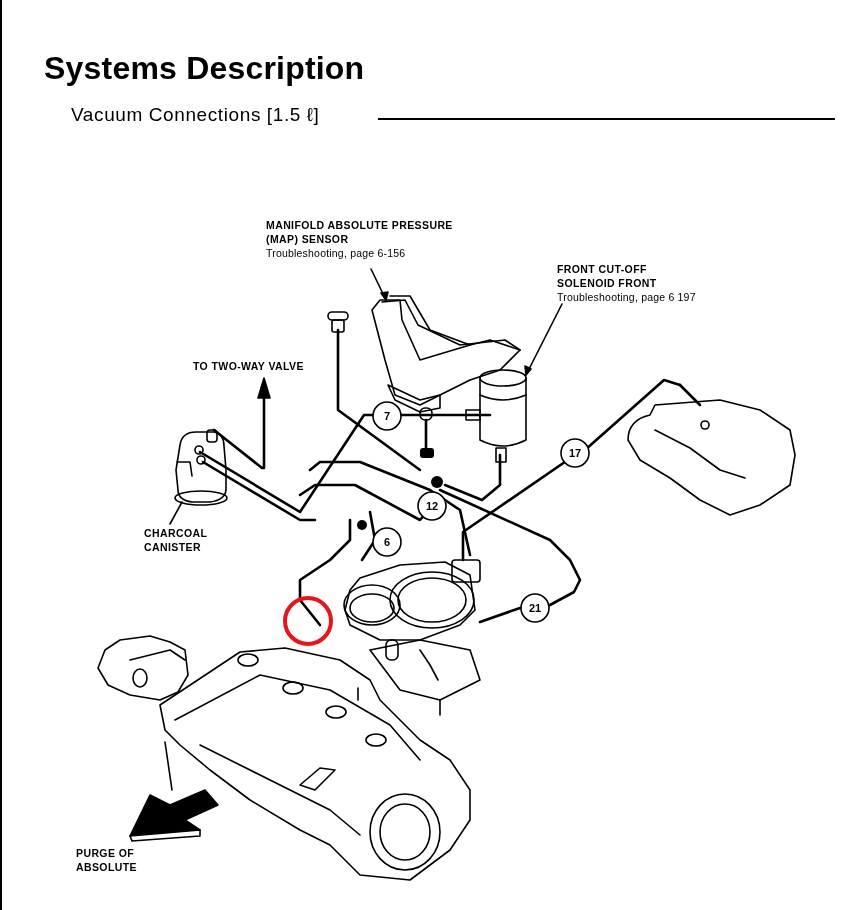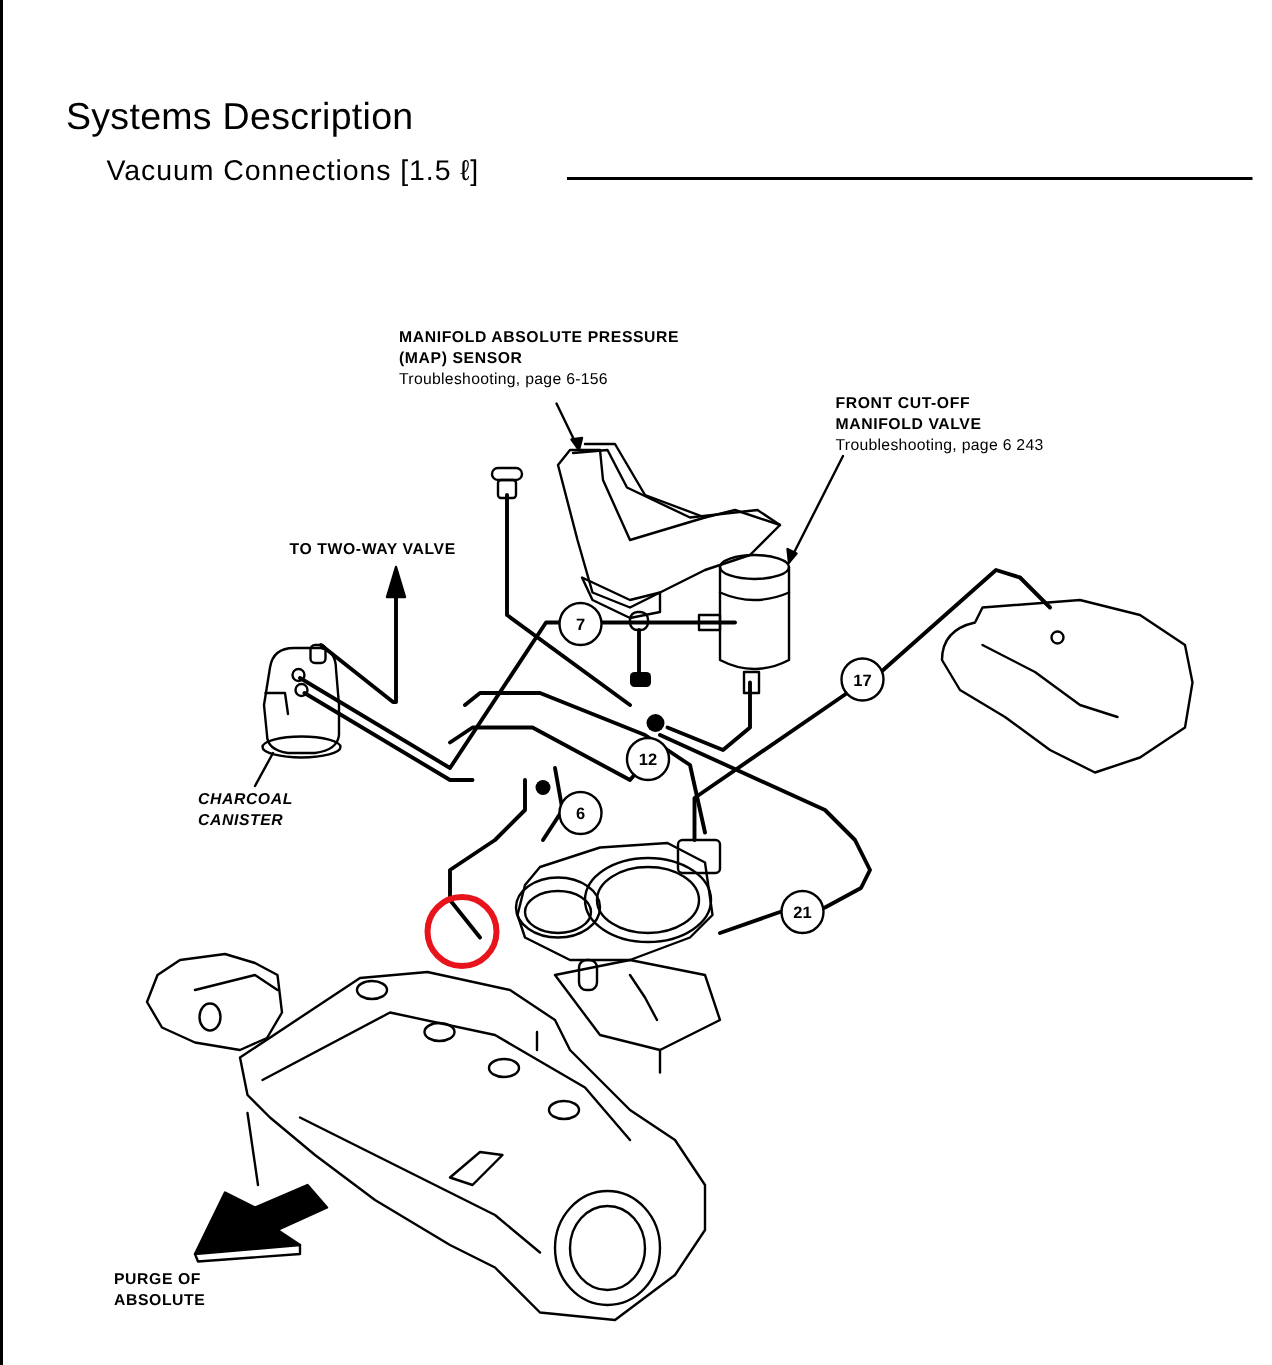--- a/index.html
+++ b/index.html
@@ -1,18 +1,18 @@
 <!DOCTYPE html>
 <html><head>
 <meta charset="utf-8">
 <style>
   html, body { margin: 0; padding: 0; background: #ffffff; }
   body { width: 848px; height: 910px; position: relative; overflow: hidden; font-family: "Liberation Sans", sans-serif; color: #000; }
   .left-rule { position: absolute; left: 0; top: 0; width: 2px; height: 910px; background: #000; }
-  .page-title { position: absolute; left: 44px; top: 64px; font-size: 25px; font-weight: normal; letter-spacing: 0.2px; }
+  .page-title { position: absolute; left: 44px; top: 50px; font-size: 32px; font-weight: bold; letter-spacing: 0.2px; }
   .section-title { position: absolute; left: 71px; top: 104px; font-size: 19px; font-weight: normal; letter-spacing: 0.6px; white-space: nowrap; }
   .section-rule { position: absolute; left: 378px; top: 118px; width: 457px; height: 2px; background: #000; }
   .label { position: absolute; font-size: 10.5px; font-weight: bold; line-height: 14px; letter-spacing: 0.4px; white-space: nowrap; }
   .label .sub { font-weight: normal; letter-spacing: 0.2px; display: block; }
   svg.diagram { position: absolute; left: 0; top: 0; }
   .callout text { font-family: "Liberation Sans", sans-serif; font-size: 11px; font-weight: bold; }
 </style>
 </head>
 <body>
 
@@ -23,27 +23,27 @@
 <div class="section-rule"></div>
 
 <div class="label" style="left:266px; top:218px;">
   <span>MANIFOLD ABSOLUTE PRESSURE</span><br>
   <span>(MAP) SENSOR</span>
   <span class="sub">Troubleshooting,  page 6-156</span>
 </div>
 
 <div class="label" style="left:557px; top:262px;">
   <span>FRONT CUT-OFF</span><br>
-  <span>MANIFOLD VALVE</span>
-  <span class="sub">Troubleshooting,  page 6 243</span>
+  <span>SOLENOID FRONT</span>
+  <span class="sub">Troubleshooting,  page 6 197</span>
 </div>
 
 <div class="label" style="left:193px; top:359px;">TO TWO-WAY VALVE</div>
 
-<div class="label" style="left:132px; top:526px;font-style:italic;">
+<div class="label" style="left:144px; top:526px;">
   <span>CHARCOAL</span><br>
   <span>CANISTER</span>
 </div>
 
 <div class="label" style="left:76px; top:846px;">
   <span>PURGE OF</span><br>
   <span>ABSOLUTE</span>
 </div>
 
 <svg class="diagram" width="848" height="910" viewBox="0 0 848 910">

